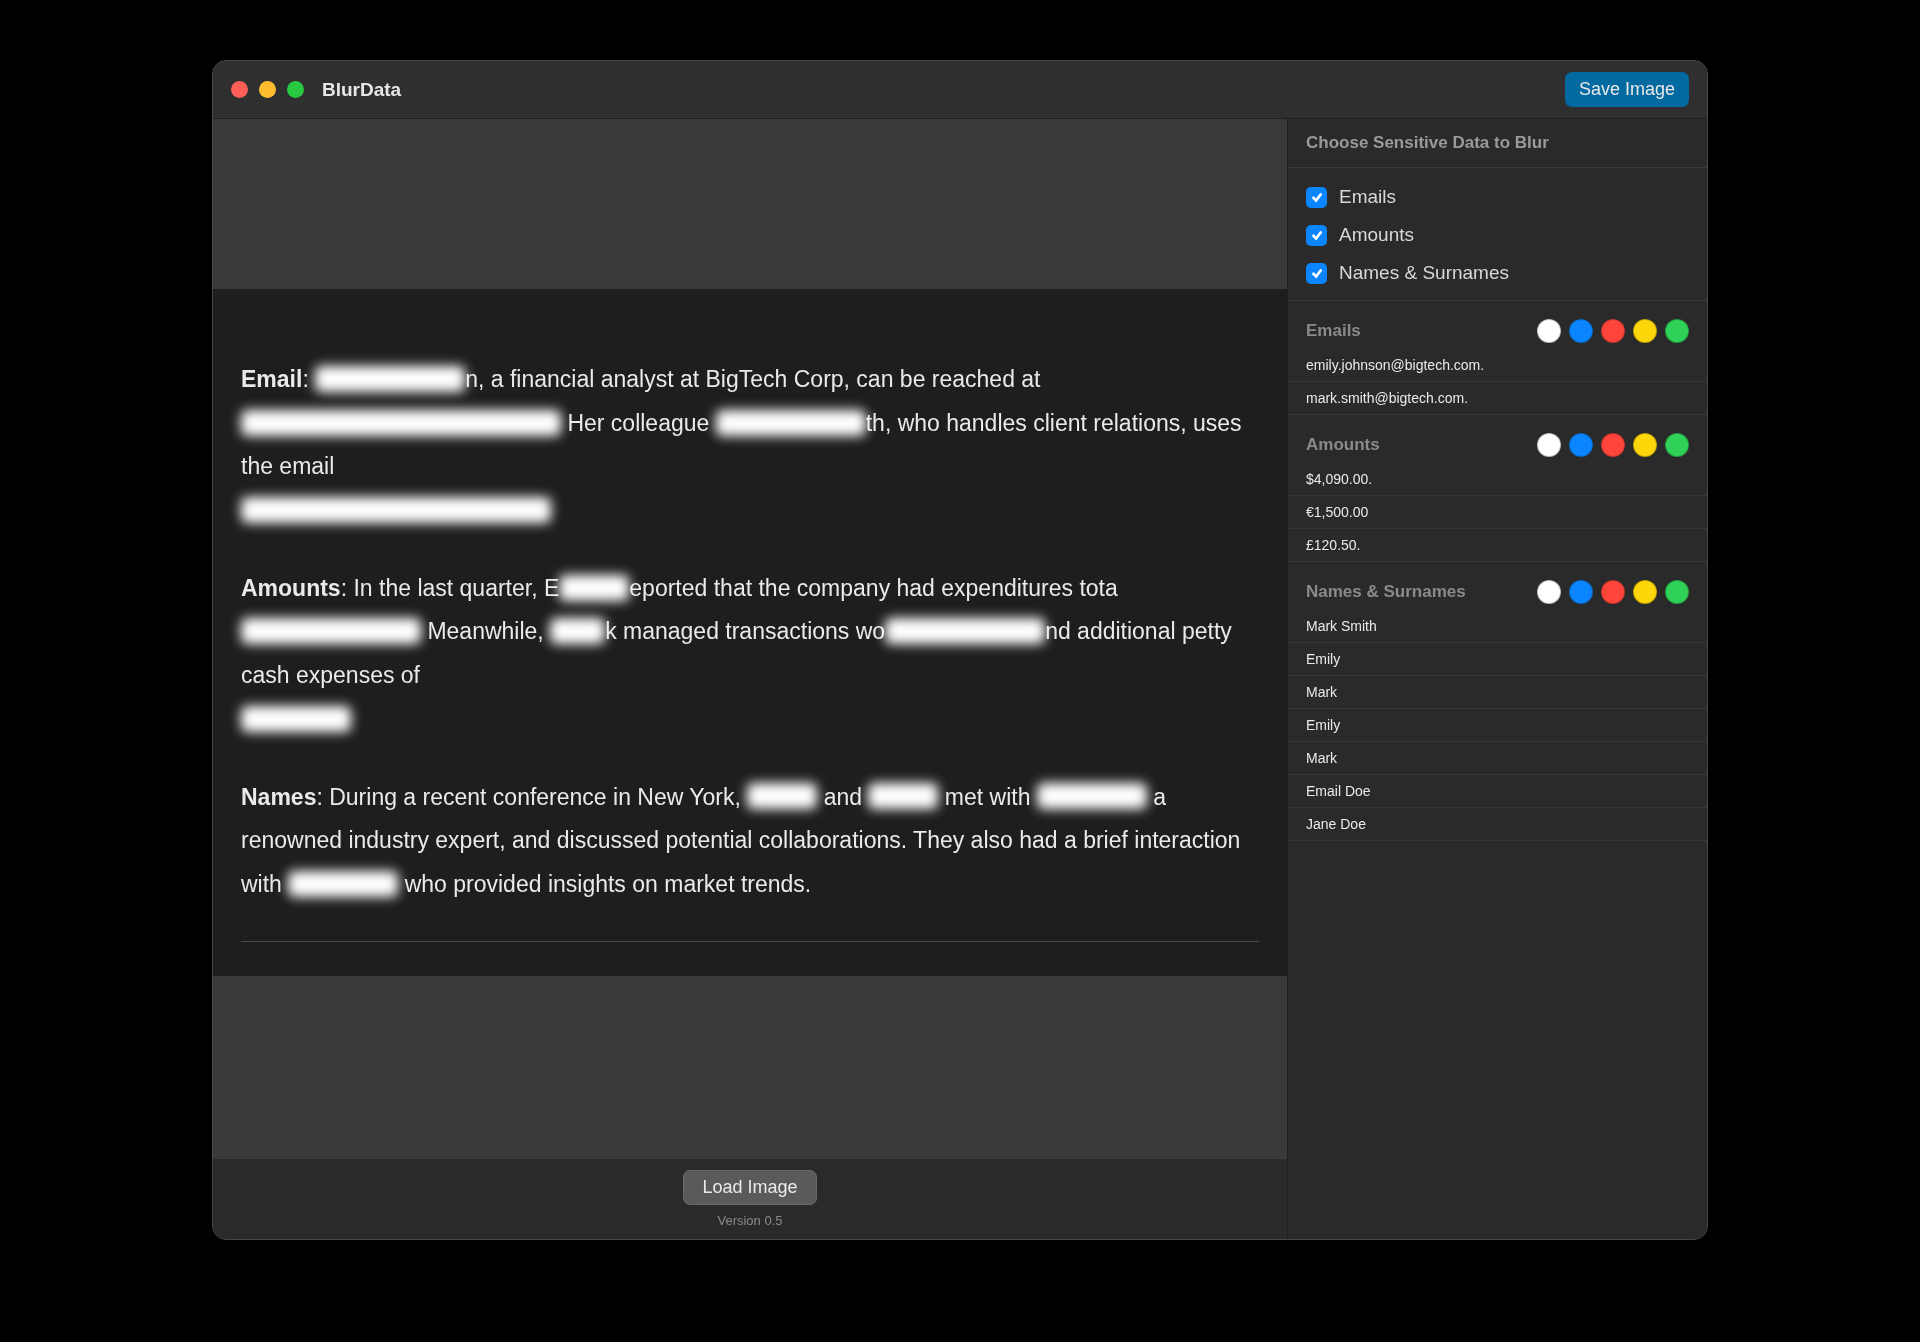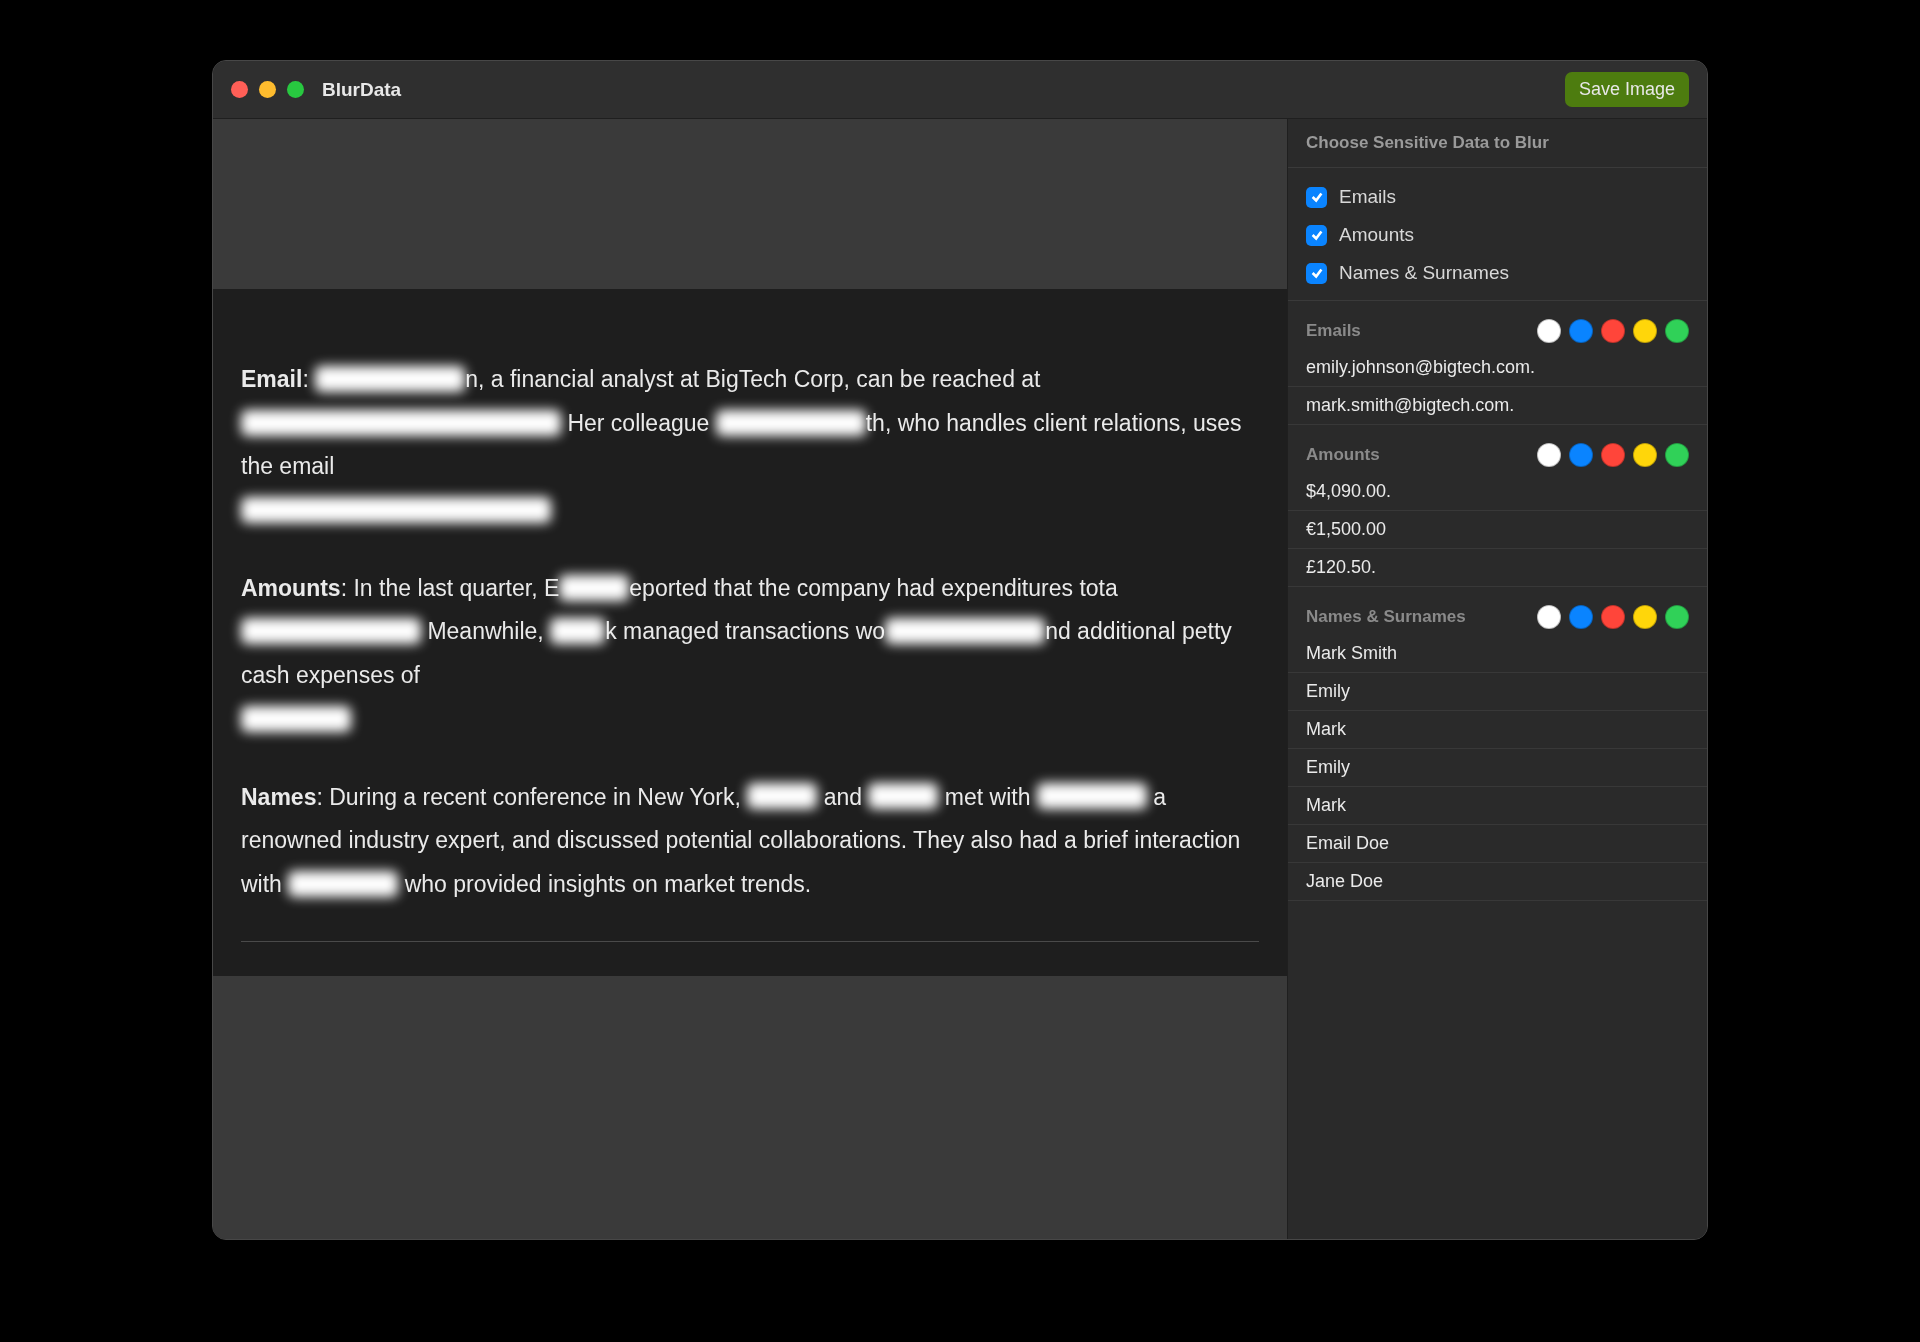--- a/index.html
+++ b/index.html
@@ -38,21 +38,21 @@
 .tl.yellow { background: #febc2e; }
 .tl.green { background: #28c840; }
 .app-title {
   color: #e8e8e8;
   font-weight: 600;
   font-size: 19px;
   margin-left: 18px;
 }
 .save-btn {
   margin-left: auto;
-  background: #4d7c0f;
+  background: #0369a1;
   color: #e8e8e8;
   font-size: 18px;
   padding: 7px 14px;
   border-radius: 7px;
   border: none;
 }
 .body-area {
   flex: 1;
   display: flex;
   overflow: hidden;
@@ -153,21 +153,21 @@
 .sw { width: 24px; height: 24px; border-radius: 50%; border: 1px solid rgba(0,0,0,0.25); }
 .sw.white { background: #fff; }
 .sw.blue { background: #0a84ff; }
 .sw.red { background: #ff453a; }
 .sw.yellow { background: #ffd60a; }
 .sw.green { background: #30d158; }
 .val-row {
   padding: 8px 18px;
   border-bottom: 1px solid #383838;
   color: #eaeaea;
-  font-size: 18px;
+  font-size: 14px;
 }
 .checks-block { padding: 10px 0 8px 0; border-bottom: 1px solid #3a3a3a; }
 </style>
 </head>
 <body>
 
 <div class="window">
   <div class="titlebar">
     <div class="traffic-lights">
       <div class="tl red"></div>
@@ -181,20 +181,24 @@
   <div class="body-area">
     <div class="main-col">
       <div class="preview-pad-top"></div>
       <div class="preview" id="preview">
           <p><span class="lbl">Email</span>: <span class="blur" style="width: 150px;"></span>n, a financial analyst at BigTech Corp, can be reached at <br><span class="blur" style="width: 320px;"></span> Her colleague <span class="blur" style="width: 150px;"></span>th, who handles client relations, uses the email <br><span class="blur" style="width: 310px;"></span></p>
           <p><span class="lbl">Amounts</span>: In the last quarter, E<span class="blur" style="width: 70px;"></span>eported that the company had expenditures tota<span class="blur" style="width: 180px;"></span> Meanwhile, <span class="blur" style="width: 55px;"></span>k managed transactions wo<span class="blur" style="width: 160px;"></span>nd additional petty cash expenses of <br><span class="blur" style="width: 110px;"></span></p>
           <p><span class="lbl">Names</span>: During a recent conference in New York, <span class="blur" style="width: 70px;"></span> and <span class="blur" style="width: 70px;"></span> met with <span class="blur" style="width: 110px;"></span> a renowned industry expert, and discussed potential collaborations. They also had a brief interaction with <span class="blur" style="width: 110px;"></span> who provided insights on market trends.</p>
           <hr>
         </div>
       <div class="preview-pad-bottom"></div>
+      <div class="load-bar">
+        <button class="load-btn">Load Image</button>
+        <div class="version">Version 0.5</div>
+      </div>
     </div>
 
     <div class="sidebar" id="sidebar">
       <div class="side-header">Choose Sensitive Data to Blur</div>
       <div class="checks-block" id="checks">
           <div class="check-row">
             <div class="chk">
               <svg viewBox="0 0 16 16">
                 <polyline points="3 8 7 12 13 4"></polyline>
               </svg>

